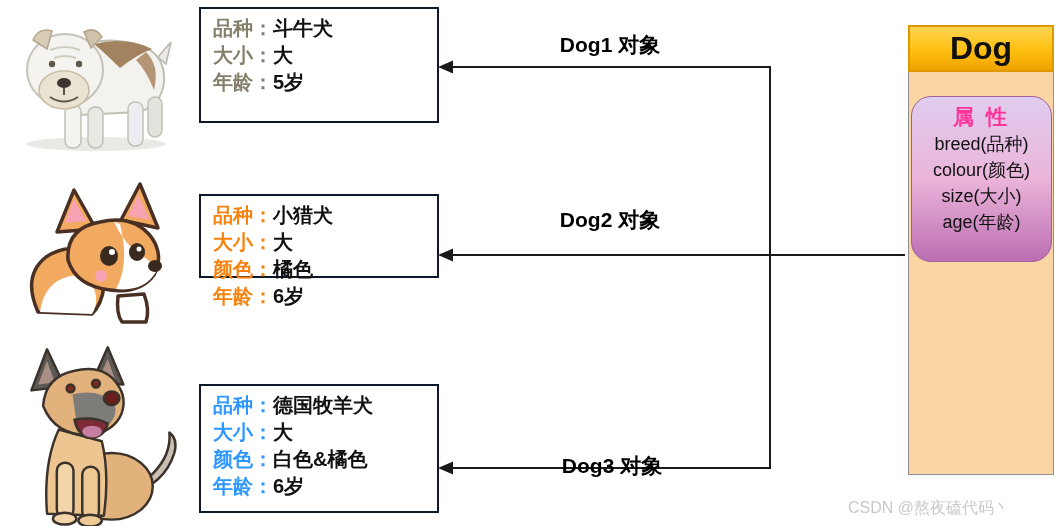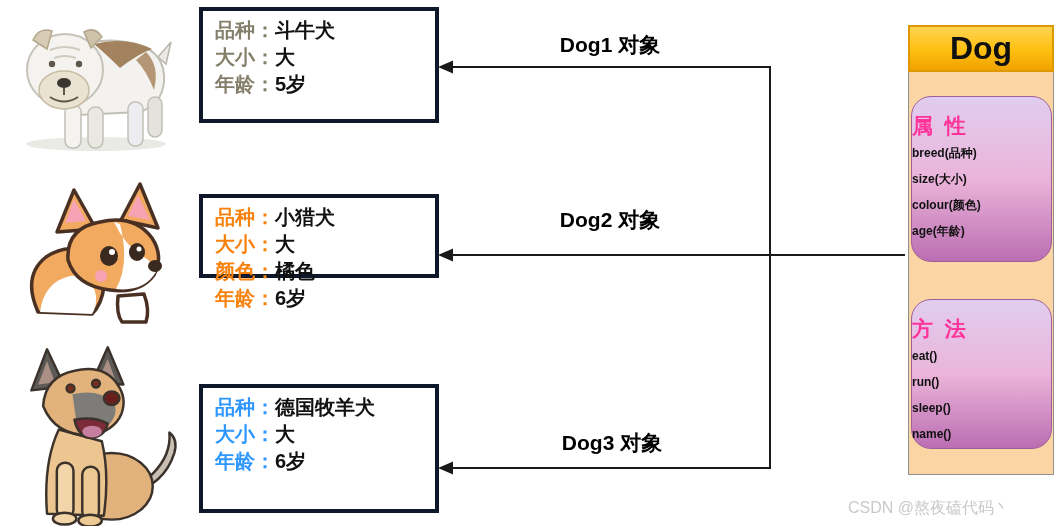--- a/index.html
+++ b/index.html
@@ -2,45 +2,45 @@
 <html><head>
 <meta charset="utf-8">
 <style>
   html,body{margin:0;padding:0;background:#fff;}
   body{font-family:"Liberation Sans","DejaVu Sans",sans-serif;}
   #canvas{position:relative;width:1058px;height:529px;background:#fff;overflow:hidden;}
 
   .dog-img{position:absolute;}
 
   
-  .obj-box{position:absolute;width:240px;background:#fff;border:4px solid #0f172a;box-sizing:border-box;
+  .obj-box{position:absolute;width:240px;background:#fff;border:2px solid #0f172a;box-sizing:border-box;
            padding:6px 0 0 12px;}
   .obj-row{font-size:20px;font-weight:bold;line-height:27px;color:#111;white-space:nowrap;}
   .box1 .lbl,.box1 .sep{color:#847F6A;}
   .box2 .lbl,.box2 .sep{color:#F7820D;}
   .box3 .lbl,.box3 .sep{color:#2E97FF;}
 
   
   .arrow-label{position:absolute;width:200px;text-align:center;font-size:21px;font-weight:bold;color:#000;}
 
   
   .class-body{position:absolute;left:908px;top:25px;width:146px;height:450px;background:#FBD6A4;
               border:1px solid #8f8f8f;box-sizing:border-box;}
   .class-header{position:absolute;left:908px;top:25px;width:146px;height:47px;border-radius:0;
                 background:linear-gradient(180deg,#FFD452 0%,#FEBF0F 55%,#F0A201 100%);
                 border:2px solid #DE9803;box-sizing:border-box;
                 display:flex;align-items:center;justify-content:center;
                 font-size:32px;font-weight:bold;color:#101010;}
   .section{position:absolute;left:911px;width:141px;border-radius:20px;box-sizing:border-box;
            background:linear-gradient(180deg,#E0CDEF 0%,#EBB4DA 50%,#BB6EB2 100%);
-           border:1px solid #9e5f9a;padding-top:15px;}
+           border:1px solid #9e5f9a;text-align:center;padding-top:6px;}
   .section.attrs{top:96px;height:166px;}
   .section.methods{top:299px;height:150px;}
   .section-heading{font-size:21px;font-weight:bold;color:#FF3399;letter-spacing:3px;line-height:28px;}
-  .section-item{font-size:12px;font-weight:bold;color:#101010;line-height:26px;white-space:nowrap;}
+  .section-item{font-size:18px;font-weight:normal;color:#101010;line-height:26px;white-space:nowrap;}
 
   .watermark{position:absolute;left:848px;top:498px;width:204px;text-align:left;
              font-size:16px;color:#C9C9C9;white-space:nowrap;}
 </style>
 </head>
 <body>
 
 <div id="canvas">
 
   <svg class="dog-img" style="left:8px;top:2px" width="170" height="150" viewBox="0 0 170 150">
@@ -116,54 +116,48 @@
   <div class="obj-box box2" style="left:199px;top:194px;height:84px">
     <div class="obj-row"><span class="lbl">品种</span><span class="sep">：</span><span class="val">小猎犬</span></div>
     <div class="obj-row"><span class="lbl">大小</span><span class="sep">：</span><span class="val">大</span></div>
     <div class="obj-row"><span class="lbl">颜色</span><span class="sep">：</span><span class="val">橘色</span></div>
     <div class="obj-row"><span class="lbl">年龄</span><span class="sep">：</span><span class="val">6岁</span></div>
   </div>
 
   <div class="obj-box box3" style="left:199px;top:384px;height:129px">
     <div class="obj-row"><span class="lbl">品种</span><span class="sep">：</span><span class="val">德国牧羊犬</span></div>
     <div class="obj-row"><span class="lbl">大小</span><span class="sep">：</span><span class="val">大</span></div>
+    <div class="obj-row"><span class="lbl">颜色</span><span class="sep">：</span><span class="val">白色&amp;橘色</span></div>
     <div class="obj-row"><span class="lbl">年龄</span><span class="sep">：</span><span class="val">6岁</span></div>
   </div>
 
   <svg style="position:absolute;left:0;top:0" width="1058" height="529" viewBox="0 0 1058 529">
     <g stroke="#1A1A1A" stroke-width="2" fill="none">
       <line x1="770" y1="67" x2="450" y2="67"></line>
       <line x1="770" y1="66" x2="770" y2="469"></line>
       <line x1="905" y1="255" x2="450" y2="255"></line>
       <line x1="770" y1="468" x2="450" y2="468"></line>
     </g>
     <g fill="#1A1A1A">
       <polygon points="438,67 453,60.5 453,73.5"></polygon>
       <polygon points="438,255 453,248.5 453,261.5"></polygon>
       <polygon points="438,468 453,461.5 453,474.5"></polygon>
     </g>
   </svg>
 
   <div class="arrow-label" style="left:510px;top:31px">Dog1 对象</div>
   <div class="arrow-label" style="left:510px;top:206px">Dog2 对象</div>
-  <div class="arrow-label" style="left:512px;top:429px">Dog3 对象</div>
+  <div class="arrow-label" style="left:512px;top:452px">Dog3 对象</div>
 
   <div class="class-body"></div>
   <div class="class-header">Dog</div>
 
   <div class="section attrs">
     <div class="section-heading">属 性</div>
     <div class="section-item">breed(品种)</div>
+    <div class="section-item">colour(颜色)</div>
     <div class="section-item">size(大小)</div>
-    <div class="section-item">colour(颜色)</div>
     <div class="section-item">age(年龄)</div>
   </div>
 
-  <div class="section methods">
-    <div class="section-heading">方 法</div>
-    <div class="section-item">eat()</div>
-    <div class="section-item">run()</div>
-    <div class="section-item">sleep()</div>
-    <div class="section-item">name()</div>
-  </div>
 
   <div class="watermark">CSDN @熬夜磕代码丶</div>
 </div>
 
 </body></html>

